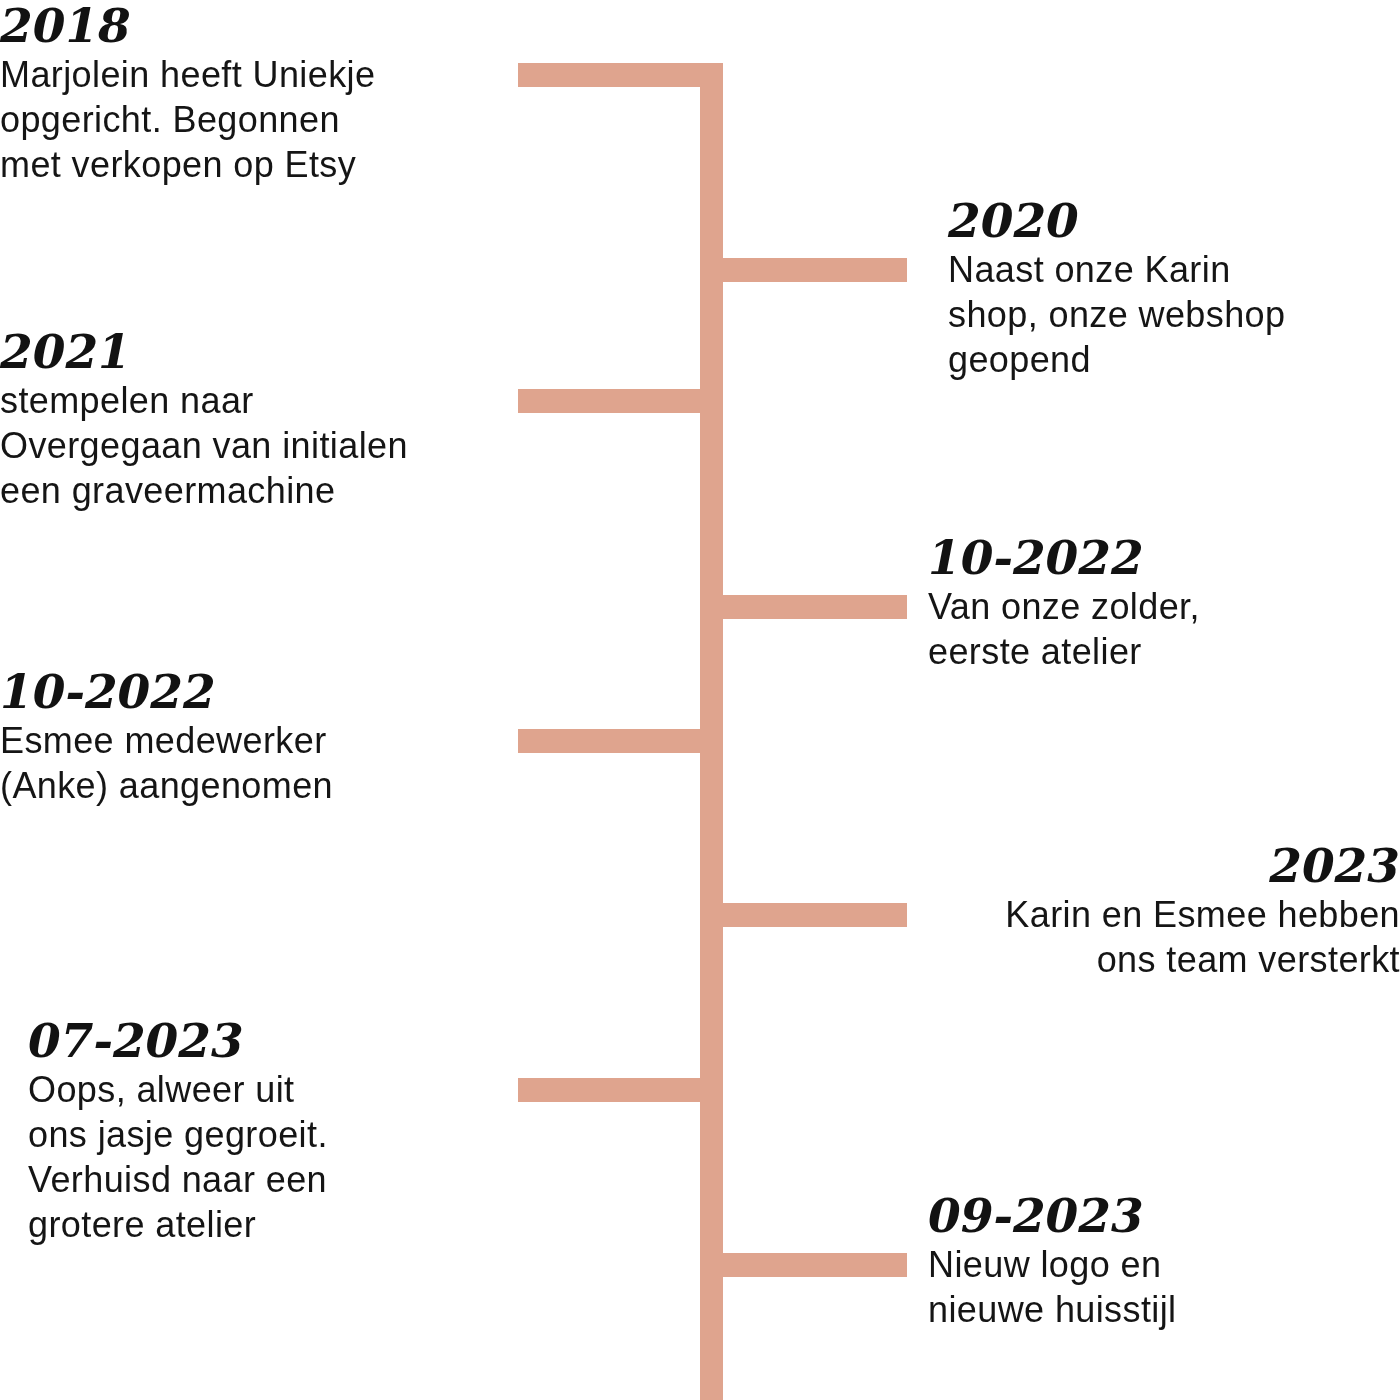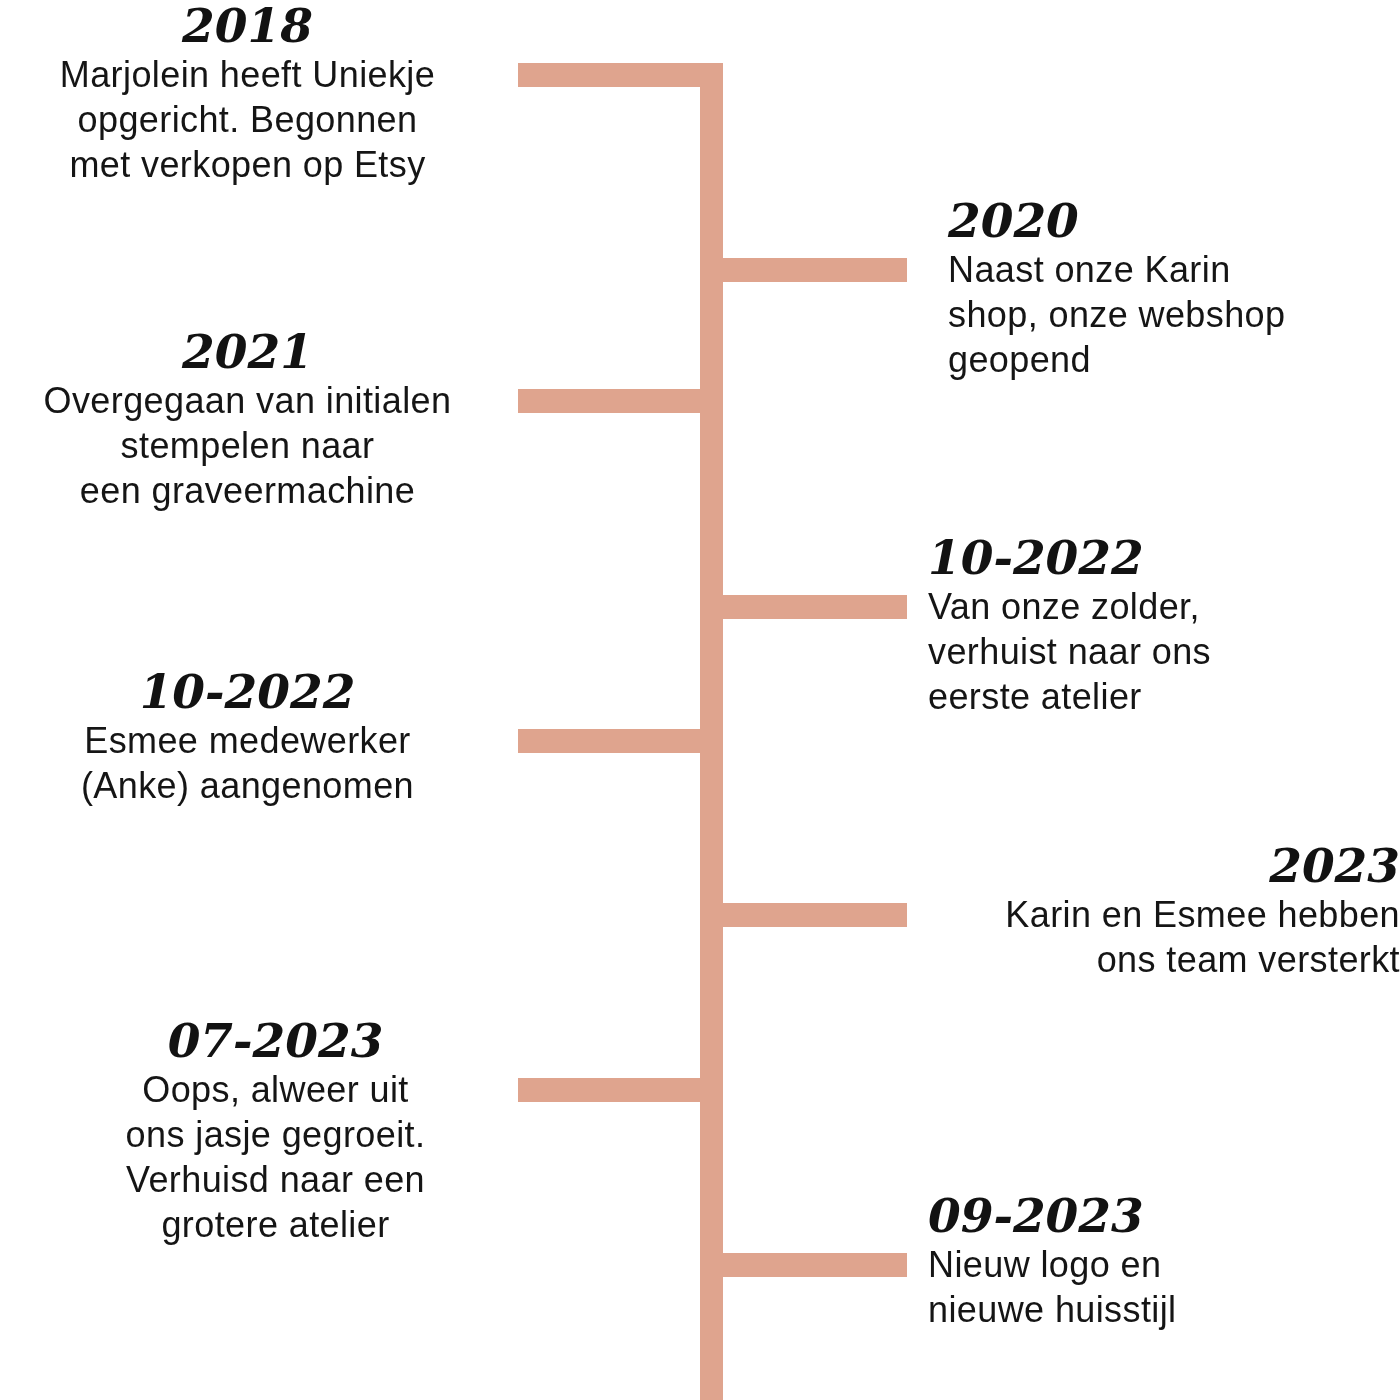--- a/index.html
+++ b/index.html
@@ -20,21 +20,21 @@
   .bar.b0 { top: 63px;  }
   .bar.b1 { top: 258px; }
   .bar.b2 { top: 389px; }
   .bar.b3 { top: 595px; }
   .bar.b4 { top: 729px; }
   .bar.b5 { top: 903px; }
   .bar.b6 { top: 1078px;}
   .bar.b7 { top: 1253px;}
 
   .event { position: absolute; color: #151515; }
-  .event.left  { left: 0; width: 495px; text-align: center; }
+  .event.left  { left: 0; width: 495px; text-align: left; }
   .event.right { left: 928px; width: 472px; text-align: left; }
 
   .year {
     font-family: "DejaVu Serif", serif;
     font-style: italic;
     font-weight: 700;
     font-size: 47px;
     line-height: 52px;
     letter-spacing: 0px;
     color: #121212;
@@ -81,29 +81,28 @@
 
   <div class="event right e1" style="color: rgb(21, 21, 21); margin-left: 20px;">
     <div class="year">2020</div>
     <div class="line">Naast onze Karin</div>
     <div class="line">shop, onze webshop</div>
     <div class="line">geopend</div>
   </div>
 
   <div class="event left e2" style="color: rgb(21, 21, 21);">
     <div class="year">2021</div>
+    <div class="line">stempelen naar</div>
     <div class="line">Overgegaan van initialen</div>
-    <div class="line">stempelen naar</div>
     <div class="line">een graveermachine</div>
   </div>
 
   <div class="event right e3" style="color: rgb(21, 21, 21);">
     <div class="year">10-2022</div>
     <div class="line">Van onze zolder,</div>
-    <div class="line">verhuist naar ons</div>
     <div class="line">eerste atelier</div>
   </div>
 
   <div class="event left e4" style="color: rgb(21, 21, 21);">
     <div class="year">10-2022</div>
     <div class="line">Esmee medewerker</div>
     <div class="line">(Anke) aangenomen</div>
   </div>
 
   <div class="event right e5" style="color: rgb(21, 21, 21); text-align: right;">

